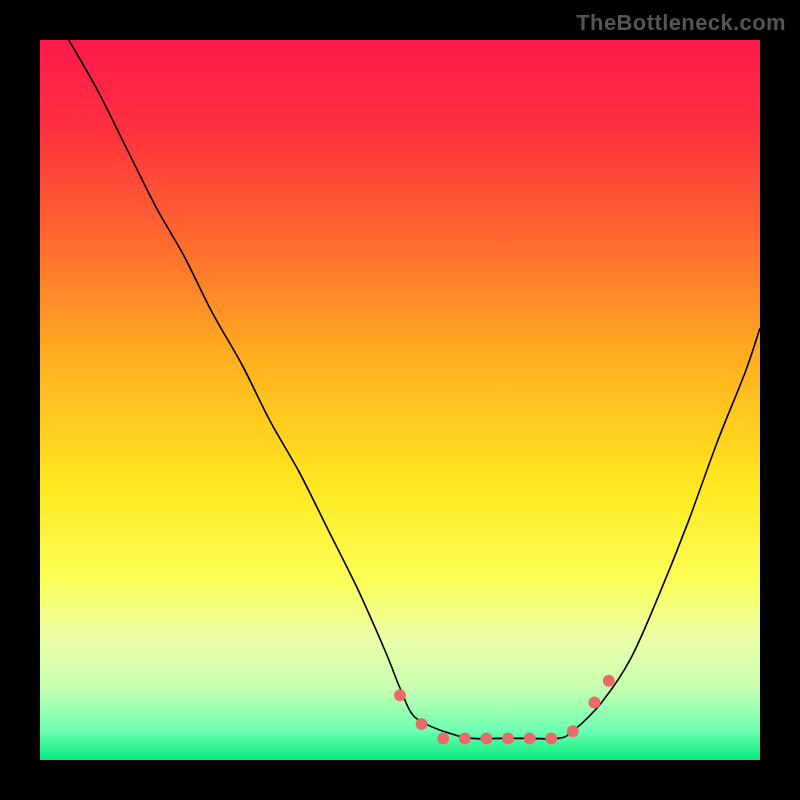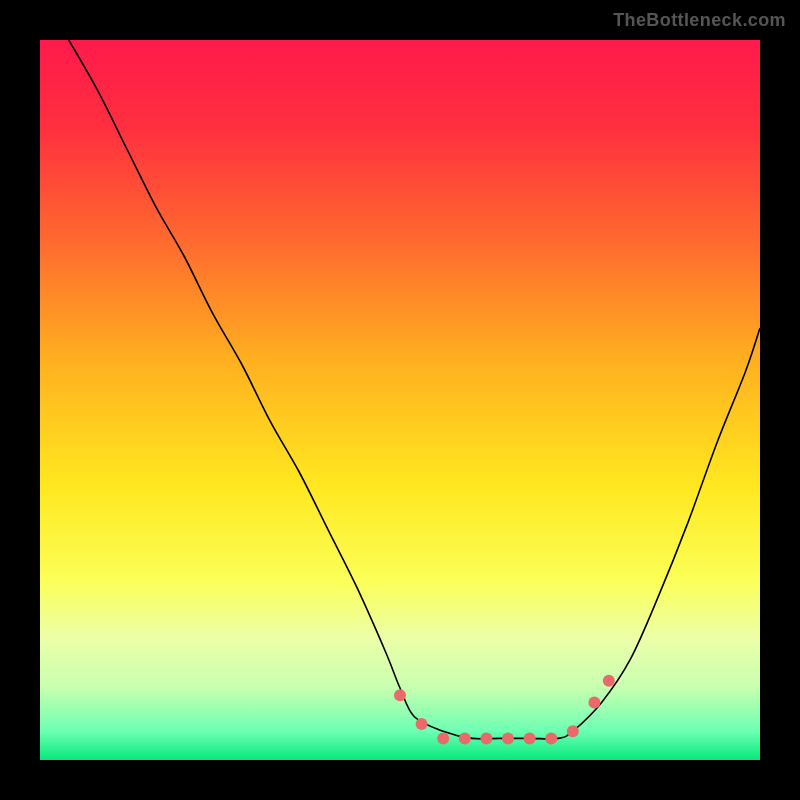--- a/index.html
+++ b/index.html
@@ -16,21 +16,21 @@
     left: 40px;
     top: 40px;
     width: 720px;
     height: 720px;
     background: #000;
   }
   .watermark {
     position: absolute;
     top: 10px;
     right: 14px;
-    font-size: 18px;
+    font-size: 22px;
     font-weight: 600;
     color: #555;
     letter-spacing: 0.4px;
     user-select: none;
   }
   svg.plot {
     display: block;
     width: 720px;
     height: 720px;
   }

